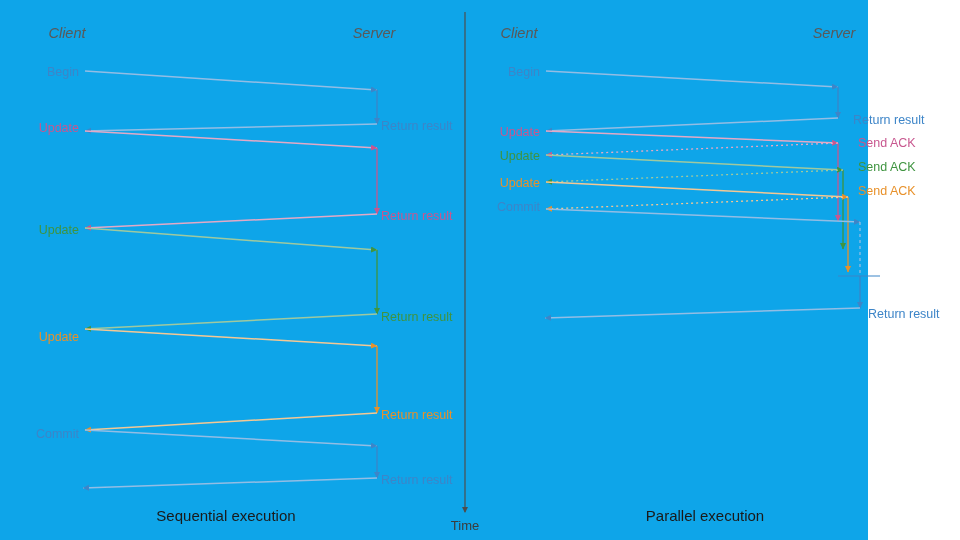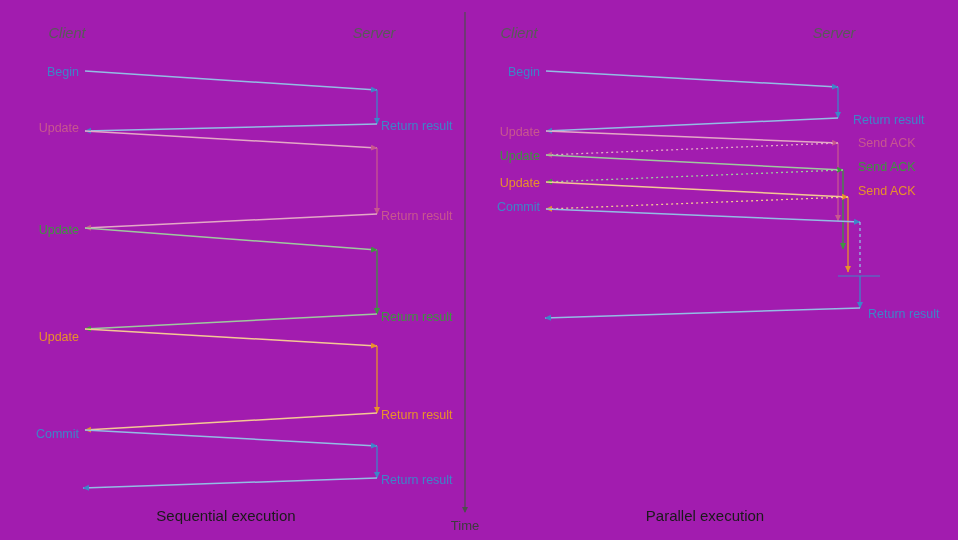--- a/index.html
+++ b/index.html
@@ -1,18 +1,18 @@
 <!DOCTYPE html>
 <html><head>
 <meta charset="utf-8">
 <style>
   html,body{margin:0;padding:0;background:#ffffff;}
   body{width:960px;height:540px;overflow:hidden;
        font-family:"Liberation Sans","DejaVu Sans",sans-serif;}
-  #stage{position:relative;width:958px;height:540px;background:#a21caf;}
+  #stage{position:relative;width:836px;height:540px;background:#0ea5e9;padding-left:32px;}
   svg#diagram{position:absolute;left:0;top:0;width:960px;height:540px;display:block;}
   text{font-family:"Liberation Sans","DejaVu Sans",sans-serif;}
   .actor-label{font-size:14.5px;font-style:italic;fill:#595959;}
   .msg-label{font-size:12.5px;}
   .caption{font-size:15px;fill:#1a1a1a;}
   .axis-label{font-size:13px;fill:#3c3c3c;}
 </style>
 </head>
 <body>
 

